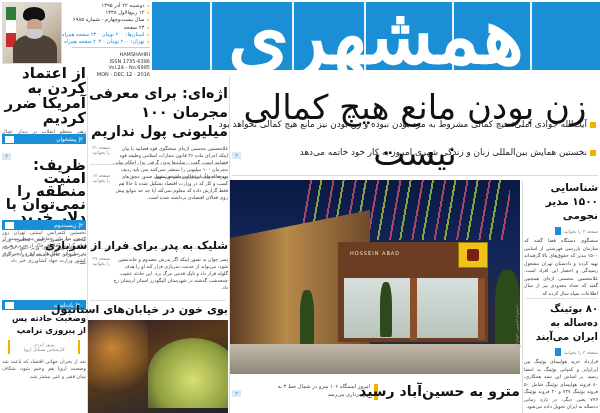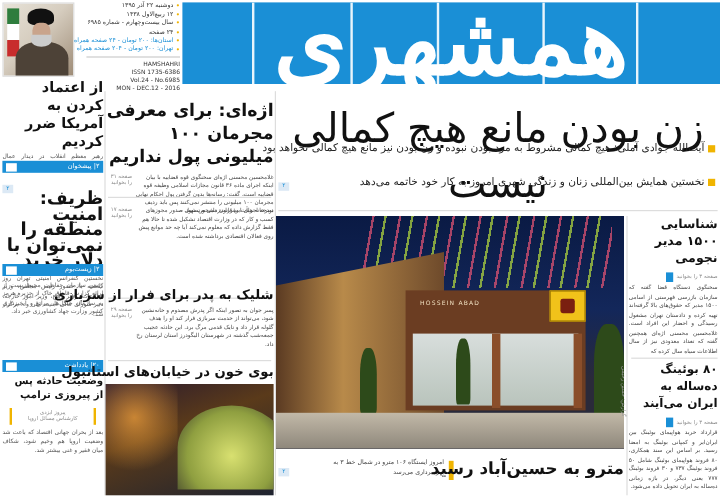--- a/index.html
+++ b/index.html
@@ -127,21 +127,21 @@
   <div class="stripe" style="left:378px"></div>
   <div class="logo-text">همشهری</div>
 </div>
 
 <div class="v-divider" style="left:87px"></div>
 <div class="v-divider" style="left:229px"></div>
 <div class="v-divider" style="left:522px; top:180px"></div>
 <div class="h-divider" style="left:232px; top:175px; width:366px"></div>
 
 <div class="abs col-left rtl" style="top:66px">
-  <div class="hl-bold" style="font-size:12px; line-height:15px">از اعتماد کردن به آمریکا ضرر کردیم</div>
+  <div class="hl-bold" style="font-size:15px; line-height:15px">از اعتماد کردن به آمریکا ضرر کردیم</div>
   <div class="small-body" style="margin-top:2px">رهبر معظم انقلاب در دیدار عمال حکومت با آمریکایی‌ها اصلا اعتماد نکنید.</div>
   <div style="text-align:left"><span class="page-tag">۲</span></div>
 </div>
 
 <div class="abs col-left rtl" style="top:134px">
   <div class="sect-label">
       <span>۲| پیشخوان</span>
       <span class="box"></span>
     </div>
   <div class="hl-bold" style="font-size:15px; line-height:13px; margin-top:15px">ظریف: امنیت منطقه را نمی‌توان با دلار خرید</div>

